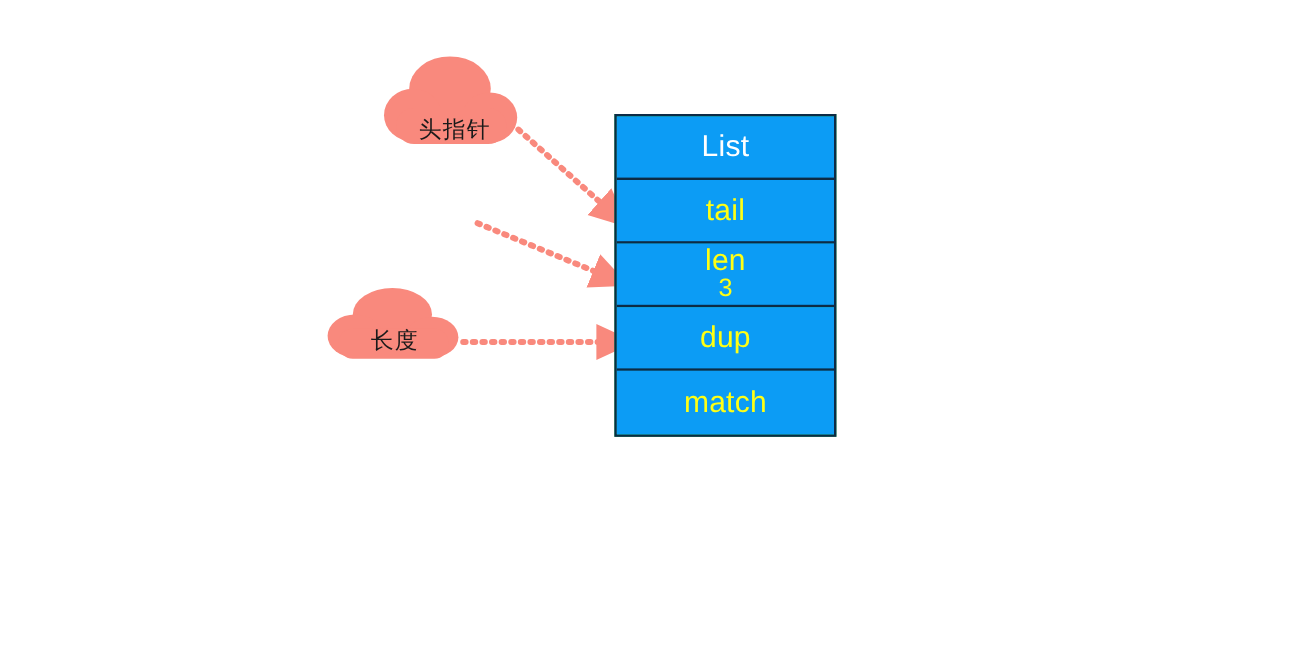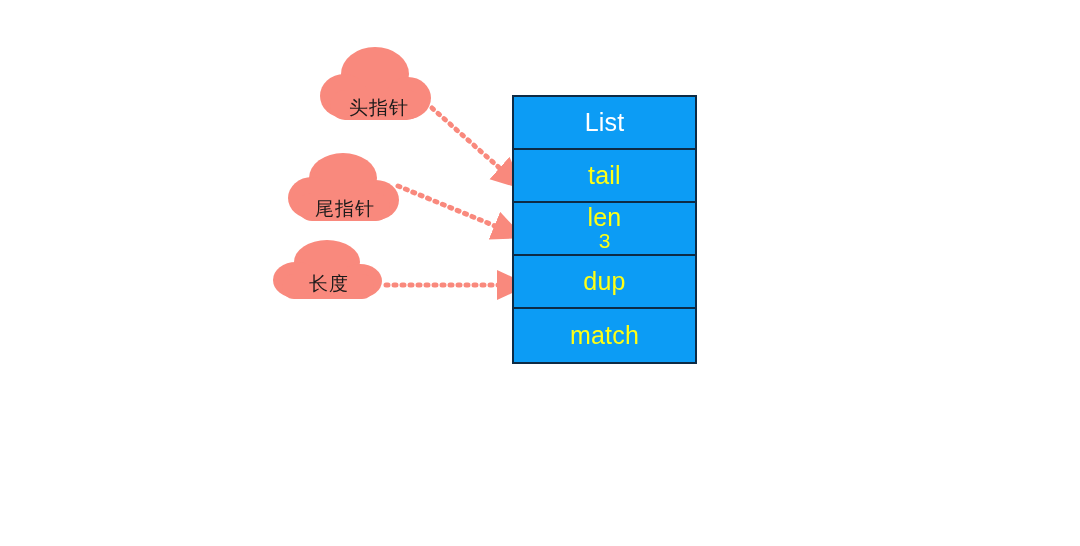--- a/index.html
+++ b/index.html
@@ -133,31 +133,20 @@
       <g fill="#f9897d">
         <ellipse cx="57" cy="30" rx="34" ry="27"></ellipse>
         <ellipse cx="26" cy="52" rx="24" ry="22"></ellipse>
         <ellipse cx="90" cy="54" rx="23" ry="21"></ellipse>
         <rect x="12" y="46" width="92" height="30" rx="15"></rect>
       </g>
     </svg>
     <span class="cloud-label">头指针</span>
   </div>
 
-  <div class="cloud" id="cloud-tail">
-    <svg width="114" height="78" viewBox="0 0 114 78">
-      <g fill="#f9897d">
-        <ellipse cx="57" cy="28" rx="34" ry="25"></ellipse>
-        <ellipse cx="26" cy="48" rx="24" ry="21"></ellipse>
-        <ellipse cx="90" cy="50" rx="23" ry="20"></ellipse>
-        <rect x="12" y="43" width="92" height="28" rx="14"></rect>
-      </g>
-    </svg>
-    <span class="cloud-label">尾指针</span>
-  </div>
 
   <div class="cloud" id="cloud-len">
     <svg width="114" height="64" viewBox="0 0 114 64">
       <g fill="#f9897d">
         <ellipse cx="57" cy="24" rx="33" ry="22"></ellipse>
         <ellipse cx="26" cy="42" rx="23" ry="18"></ellipse>
         <ellipse cx="90" cy="43" rx="22" ry="17"></ellipse>
         <rect x="12" y="36" width="92" height="25" rx="12"></rect>
       </g>
     </svg>

